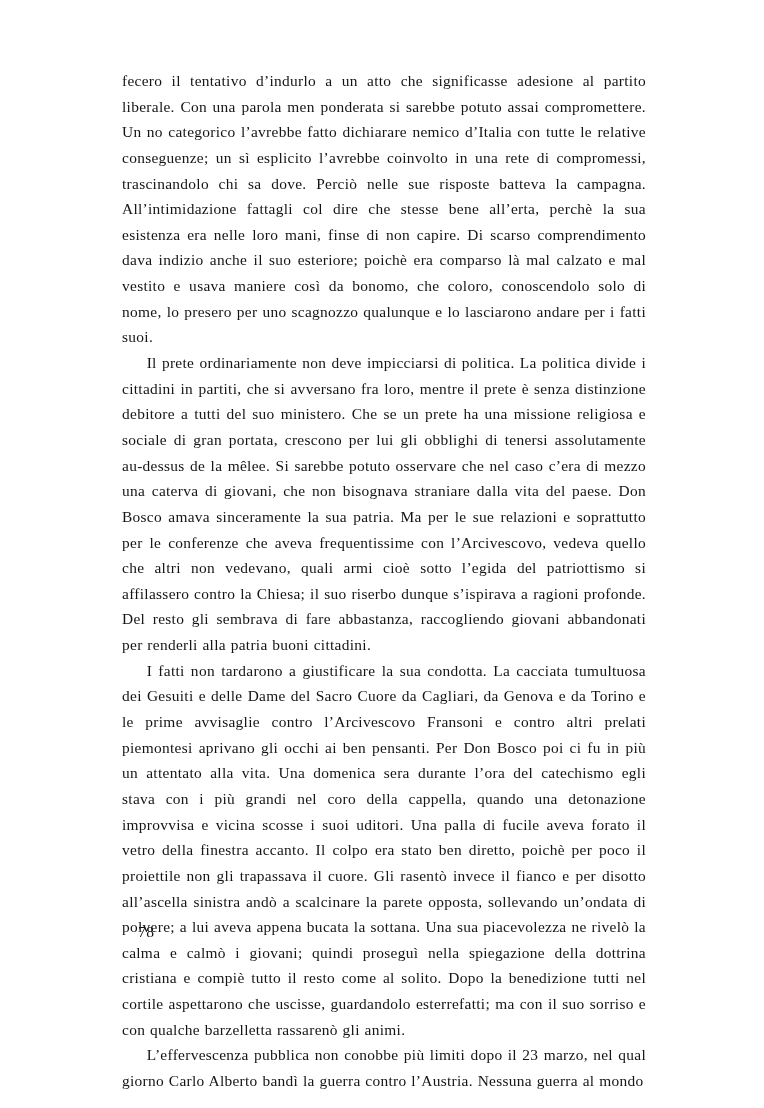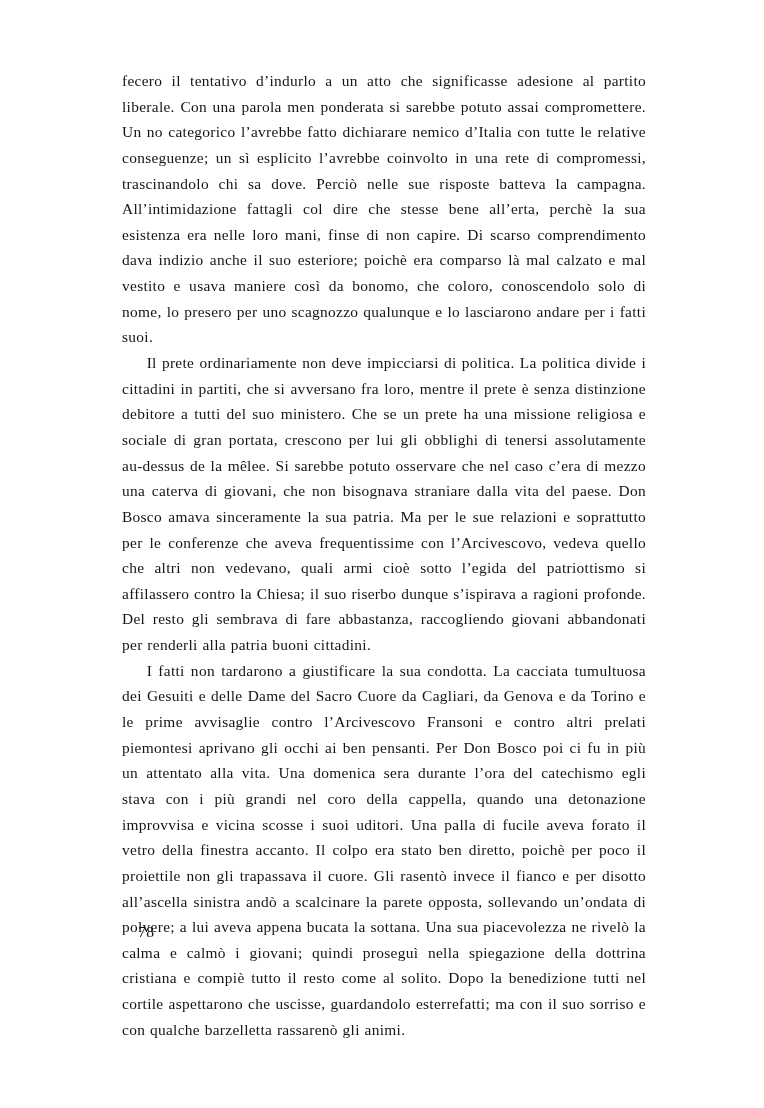--- a/index.html
+++ b/index.html
@@ -48,15 +48,16 @@
   }
 </style>
 </head>
 <body>
 
 <div class="page">
   <div class="body-text" id="body-container">
       <p><span>fecero il tentativo d’indurlo a un atto che significasse adesione al partito liberale. Con una parola men ponderata si sarebbe potuto assai compromettere. Un no categorico l’avrebbe fatto dichiarare nemico d’Italia con tutte le relative conseguenze; un sì esplicito l’avrebbe coinvolto in una rete di compromessi, trascinandolo chi sa dove. Perciò nelle sue risposte batteva la campagna. All’intimidazione fattagli col dire che stesse bene all’erta, perchè la sua esistenza era nelle loro mani, finse di non capire. Di scarso comprendimento dava indizio anche il suo esteriore; poichè era comparso là mal calzato e mal vestito e usava maniere così da bonomo, che coloro, conoscendolo solo di nome, lo presero per uno scagnozzo qualunque e lo lasciarono andare per i fatti suoi.</span></p>
       <p class="indented"><span>Il prete ordinariamente non deve impicciarsi di politica. La politica divide i cittadini in partiti, che si avversano fra loro, mentre il prete è senza distinzione debitore a tutti del suo ministero. Che se un prete ha una missione religiosa e sociale di gran portata, crescono per lui gli obblighi di tenersi assolutamente </span><span class="italic">au-dessus de la mêlee.</span><span> Si sarebbe potuto osservare che nel caso c’era di mezzo una caterva di giovani, che non bisognava straniare dalla vita del paese. Don Bosco amava sinceramente la sua patria. Ma per le sue relazioni e soprattutto per le conferenze che aveva frequentissime con l’Arcivescovo, vedeva quello che altri non vedevano, quali armi cioè sotto l’egida del patriottismo si affilassero contro la Chiesa; il suo riserbo dunque s’ispirava a ragioni profonde. Del resto gli sembrava di fare abbastanza, raccogliendo giovani abbandonati per renderli alla patria buoni cittadini.</span></p>
       <p class="indented"><span>I fatti non tardarono a giustificare la sua condotta. La cacciata tumultuosa dei Gesuiti e delle Dame del Sacro Cuore da Cagliari, da Genova e da Torino e le prime avvisaglie contro l’Arcivescovo Fransoni e contro altri prelati piemontesi aprivano gli occhi ai ben pensanti. Per Don Bosco poi ci fu in più un attentato alla vita. Una domenica sera durante l’ora del catechismo egli stava con i più grandi nel coro della cappella, quando una detonazione improvvisa e vicina scosse i suoi uditori. Una palla di fucile aveva forato il vetro della finestra accanto. Il colpo era stato ben diretto, poichè per poco il proiettile non gli trapassava il cuore. Gli rasentò invece il fianco e per disotto all’ascella sinistra andò a scalcinare la parete opposta, sollevando un’ondata di polvere; a lui aveva appena bucata la sottana. Una sua piacevolezza ne rivelò la calma e calmò i giovani; quindi proseguì nella spiegazione della dottrina cristiana e compiè tutto il resto come al solito. Dopo la benedizione tutti nel cortile aspettarono che uscisse, guardandolo esterrefatti; ma con il suo sorriso e con qualche barzelletta rassarenò gli animi.</span></p>
+      <p class="indented"><span>L’effervescenza pubblica non conobbe più limiti dopo il 23 marzo, nel qual giorno Carlo Alberto bandì la guerra contro l’Austria. Nessuna guerra al mondo</span></p>
     </div>
   <div class="folio">78</div>
 </div>
 
 </body></html>

